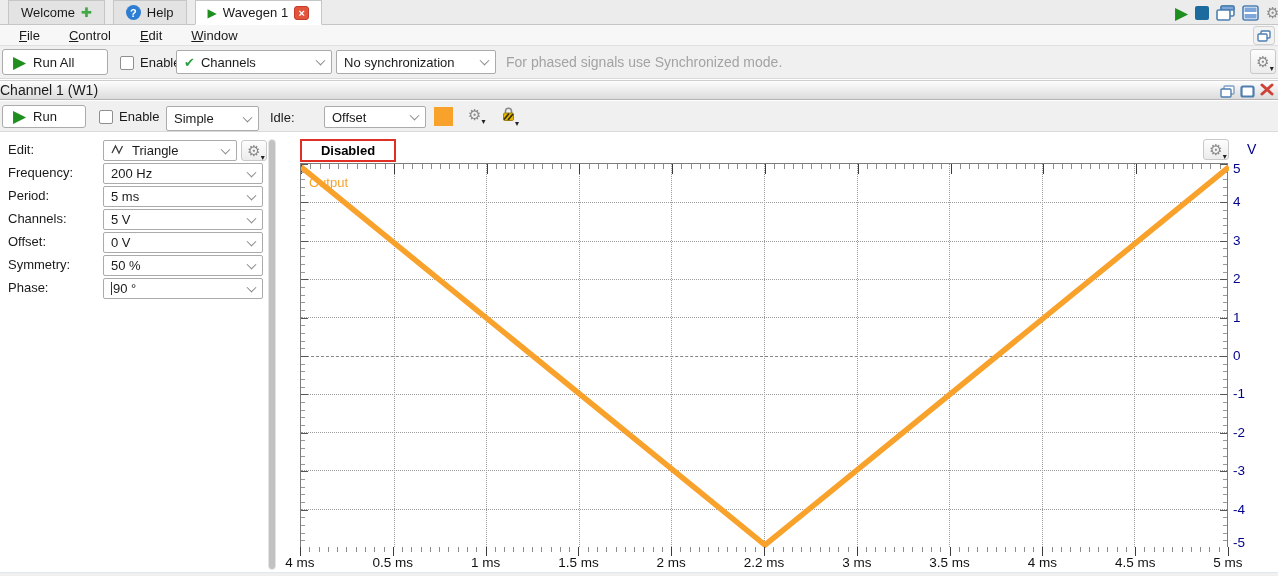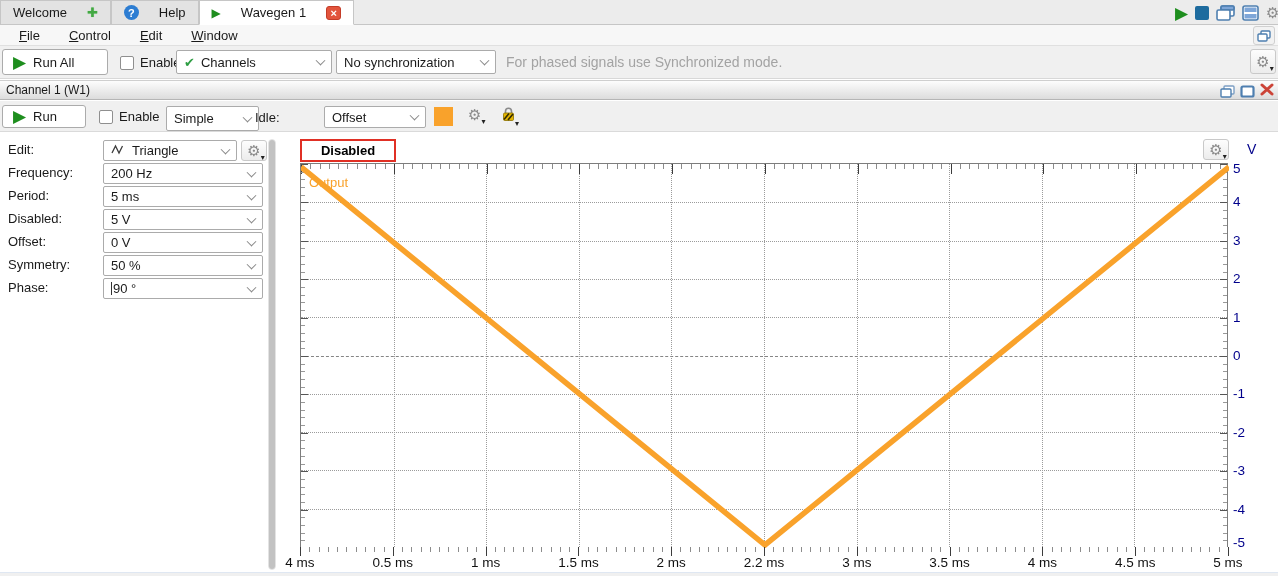--- a/index.html
+++ b/index.html
@@ -2,21 +2,21 @@
 <html><head>
 <meta charset="utf-8">
 <style>
   * { margin:0; padding:0; box-sizing:border-box; }
   html,body { width:1278px; height:576px; overflow:hidden; }
   body { font-family:"Liberation Sans","DejaVu Sans",sans-serif; font-size:13px; color:#1a1a1a; background:#f0f0f0; }
   #app { position:relative; width:1278px; height:576px; background:#fff; }
 
   
   .tabbar { position:absolute; left:0; top:0; width:100%; height:25px; background:#ececec; border-bottom:1px solid #c6c6c6; display:flex; align-items:flex-end; }
-  .tab { height:24px; display:flex; align-items:center; gap:20px; padding:0 12px; background:#e3e3e3; border:1px solid #c6c6c6; border-bottom:none; margin-left:0; font-size:13px; }
+  .tab { height:24px; display:flex; align-items:center; gap:6px; padding:0 12px; background:#e3e3e3; border:1px solid #c6c6c6; border-bottom:none; margin-left:8px; font-size:13px; }
   .tab.active { background:#fff; height:25px; margin-bottom:-1px; border-bottom:1px solid #fff; }
   .plus-glyph { color:#43a843; font-weight:bold; font-size:13px; text-shadow:0 0 1px #8bd48b; }
   .help-badge { width:15px; height:15px; border-radius:50%; background:#2d7dd2; color:#fff; font-size:11px; font-weight:bold; display:flex; align-items:center; justify-content:center; }
   .play-glyph { color:#1e8e1e; font-size:12px; }
   .play-glyph.big { font-size:17px; }
   .closebox { width:15px; height:14px; background:#e2543c; border:1px solid #c43c28; border-radius:3px; color:#fff; font-size:11px; font-weight:bold; line-height:12px; text-align:center; }
   .tabbar-controls { position:absolute; right:0; top:1px; height:24px; display:flex; align-items:center; gap:7px; padding-right:0; }
   .stop-glyph { width:14px; height:14px; background:#1d6b9e; border-radius:2px; display:inline-block; }
   .winicon { display:inline-block; }
   .gear-glyph { font-size:15px; color:#8a8a8a; line-height:1; }
@@ -36,21 +36,21 @@
   .btn { position:absolute; background:#fff; border:1px solid #ababab; border-radius:3px; display:flex; align-items:center; gap:7px; padding:0 10px; font-size:13px; }
   .chk-group { position:absolute; display:flex; align-items:center; gap:6px; font-size:13px; }
   .checkbox { width:14px; height:14px; background:#fff; border:1px solid #8f8f8f; border-radius:2px; }
   .combo { position:absolute; background:#fff; border:1px solid #ababab; border-radius:2px; display:flex; align-items:center; gap:6px; padding:0 22px 0 7px; font-size:13px; }
   .chev { position:absolute; right:7px; top:50%; width:7px; height:7px; border-right:1.6px solid #888; border-bottom:1.6px solid #888; transform:translateY(-70%) rotate(45deg); }
   .check-glyph { color:#2f9e44; font-size:13px; font-weight:bold; }
   .hint { position:absolute; left:506px; top:0; height:32px; display:flex; align-items:center; color:#a3a3a3; font-size:14px; }
   .sq-btn { position:absolute; width:26px; height:25px; border:1px solid #c9c9c9; border-radius:3px; background:linear-gradient(#fdfdfd,#ececec); display:flex; align-items:center; justify-content:center; }
 
   
-  .channel-header { position:absolute; left:0; top:80px; width:100%; height:20px; background:linear-gradient(#fdfdfd,#dcdcdc); border-top:1px solid #cfcfcf; border-bottom:1px solid #b5b5b5; display:flex; align-items:center; padding-left:6px; font-size:12px; }
+  .channel-header { position:absolute; left:0; top:80px; width:100%; height:20px; background:linear-gradient(#fdfdfd,#dcdcdc); border-top:1px solid #cfcfcf; border-bottom:1px solid #b5b5b5; display:flex; align-items:center; font-size:14px; }
   .channel-header-controls { position:absolute; right:4px; top:2px; display:flex; gap:5px; align-items:center; }
   .channel-toolbar { position:absolute; left:0; top:101px; width:100%; height:31px; background:#f0f0f0; border-bottom:1px solid #dadada; }
   .swatch { position:absolute; left:434px; top:6px; width:19px; height:19px; background:#f9a22b; }
   .flat-icon { position:absolute; top:6px; }
   .label-inline { position:absolute; font-size:13px; }
   .panel-label { position:absolute; left:8px; font-size:13px; }
   .panel-combo { left:103px; width:160px; height:21px; }
   .panel-combo.narrow { width:134px; }
   .scrollbar { position:absolute; left:268px; top:139px; width:8px; height:431px; background:#f1f1f1; border:1px solid #e3e3e3; border-radius:4px; }
   .scroll-thumb { position:absolute; left:0px; top:0; width:6px; height:100%; background:#c2c2c2; border-radius:3px; }
@@ -203,21 +203,21 @@
       <span>Run</span>
     </div>
     <div class="chk-group" style="left:99px;top:8px;">
       <span class="checkbox"></span>
       <span>Enable</span>
     </div>
     <div class="combo" style="left:166px;top:5px;width:93px;height:25px;">
       <span>Simple</span>
       <span class="chev"></span>
     </div>
-    <span class="label-inline" style="left:255px;top:9px;">Idle:</span>
+    <span class="label-inline" style="left:270px;top:9px;">Idle:</span>
     <div class="combo" style="left:324px;top:5px;width:102px;height:22px;">
       <span>Offset</span>
       <span class="chev"></span>
     </div>
     <div class="swatch"></div>
     <span class="flat-icon gear-wrap" style="left:468px;">
       <span class="gear-glyph">⚙</span><span class="drop">▾</span>
     </span>
     <span class="flat-icon gear-wrap" style="left:502px;">
       <svg width="13" height="15" viewBox="0 0 13 15">
@@ -250,21 +250,21 @@
       <span>200 Hz</span>
       <span class="chev"></span>
     </div>
 
     <span class="panel-label" style="top:188px;text-align:right;">Period:</span>
     <div class="combo panel-combo" style="top:186px;">
       <span>5 ms</span>
       <span class="chev"></span>
     </div>
 
-    <span class="panel-label" style="top:211px;">Disabled:</span>
+    <span class="panel-label" style="top:211px;">Channels:</span>
     <div class="combo panel-combo" style="top:209px;">
       <span>5 V</span>
       <span class="chev"></span>
     </div>
 
     <span class="panel-label" style="top:234px;">Offset:</span>
     <div class="combo panel-combo" style="top:232px;">
       <span>0 V</span>
       <span class="chev"></span>
     </div>

